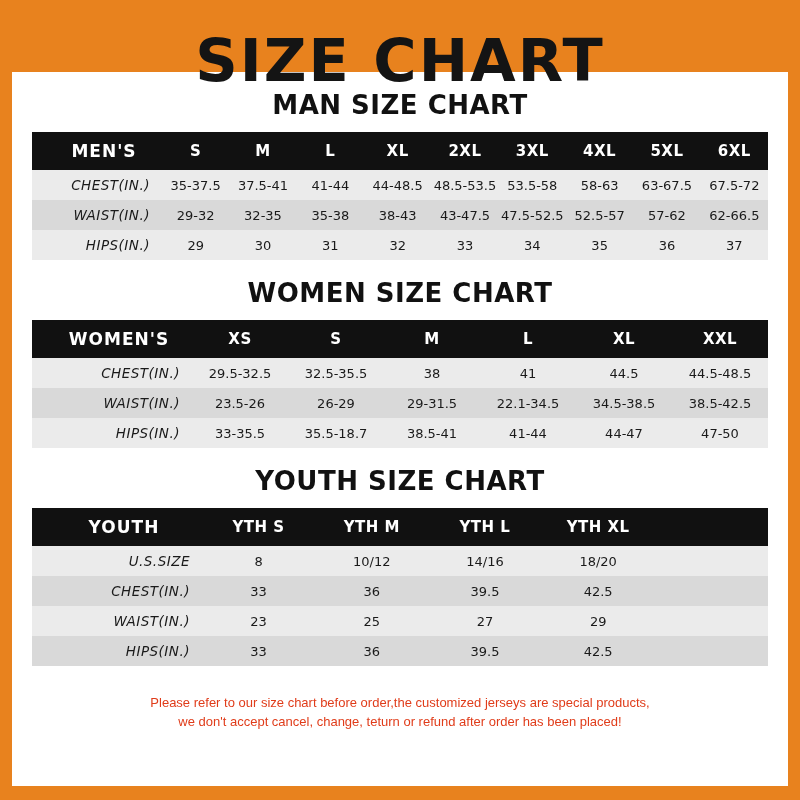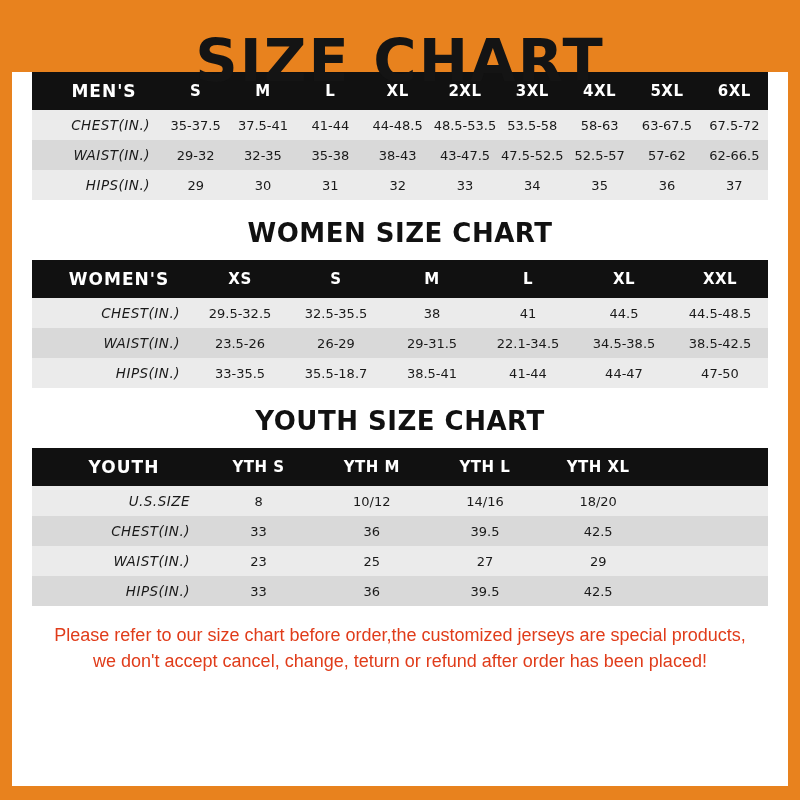--- a/index.html
+++ b/index.html
@@ -84,25 +84,25 @@
     font-style: italic;
   }
   table.chart tbody tr.odd { background: #ebebeb; }
   table.chart tbody tr.even { background: #d9d9d9; }
 
   .men-label-col { width: 130px; }
   .women-label-col { width: 160px; }
   .youth-label-col { width: 170px; }
 
   .footer-note {
-    margin-top: 16px;
+    margin-top: 28px;
     padding: 0 16px;
     text-align: center;
     color: #e03c1a;
-    font-size: 18px;
+    font-size: 13px;
     line-height: 1.45;
     font-family: "Liberation Sans", sans-serif;
   }
   .footer-note div { white-space: nowrap; }
   .bottom-band {
     position: absolute;
     left: -12px;
     right: -12px;
     bottom: 0;
     height: 14px;
@@ -112,20 +112,21 @@
 </head>
 <body>
 
 <div class="page">
 
   <div class="header-band">
     <div class="header-title">SIZE CHART</div>
   </div>
 
   <div class="section">
+    <div class="section-title">MAN SIZE CHART</div>
     <table class="chart">
       <colgroup>
         <col class="men-label-col">
         <col>
           <col>
           <col>
           <col>
           <col>
           <col>
           <col>

